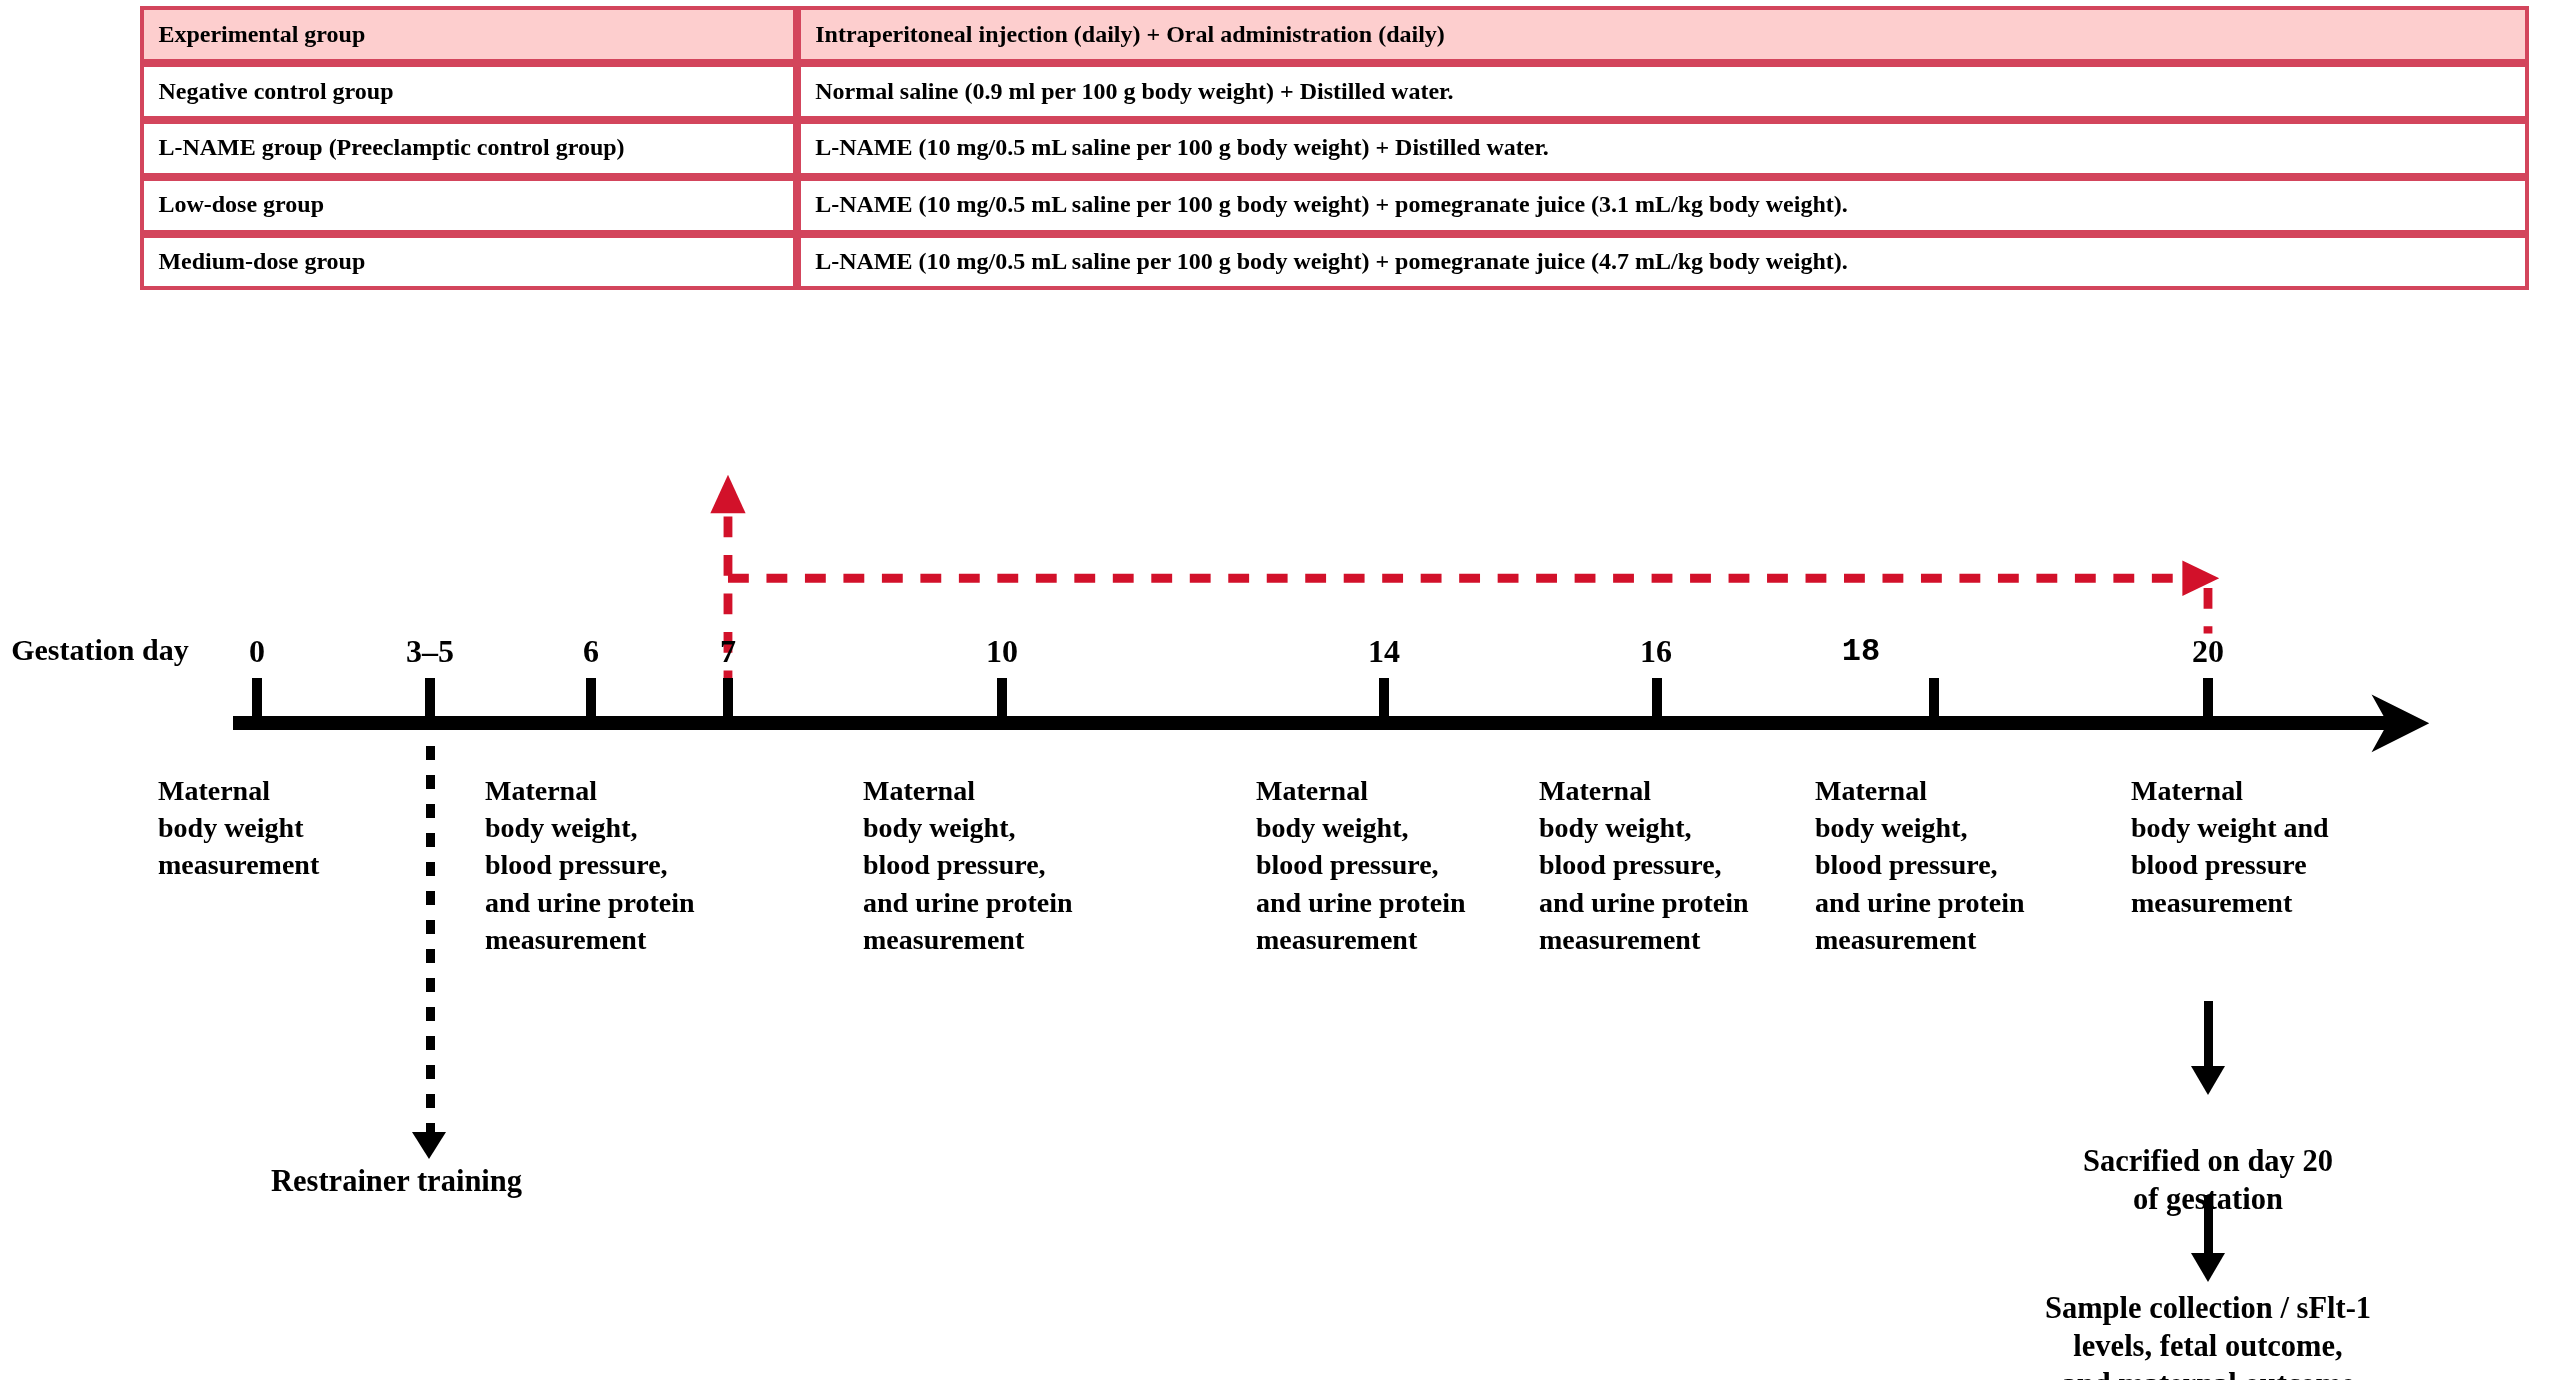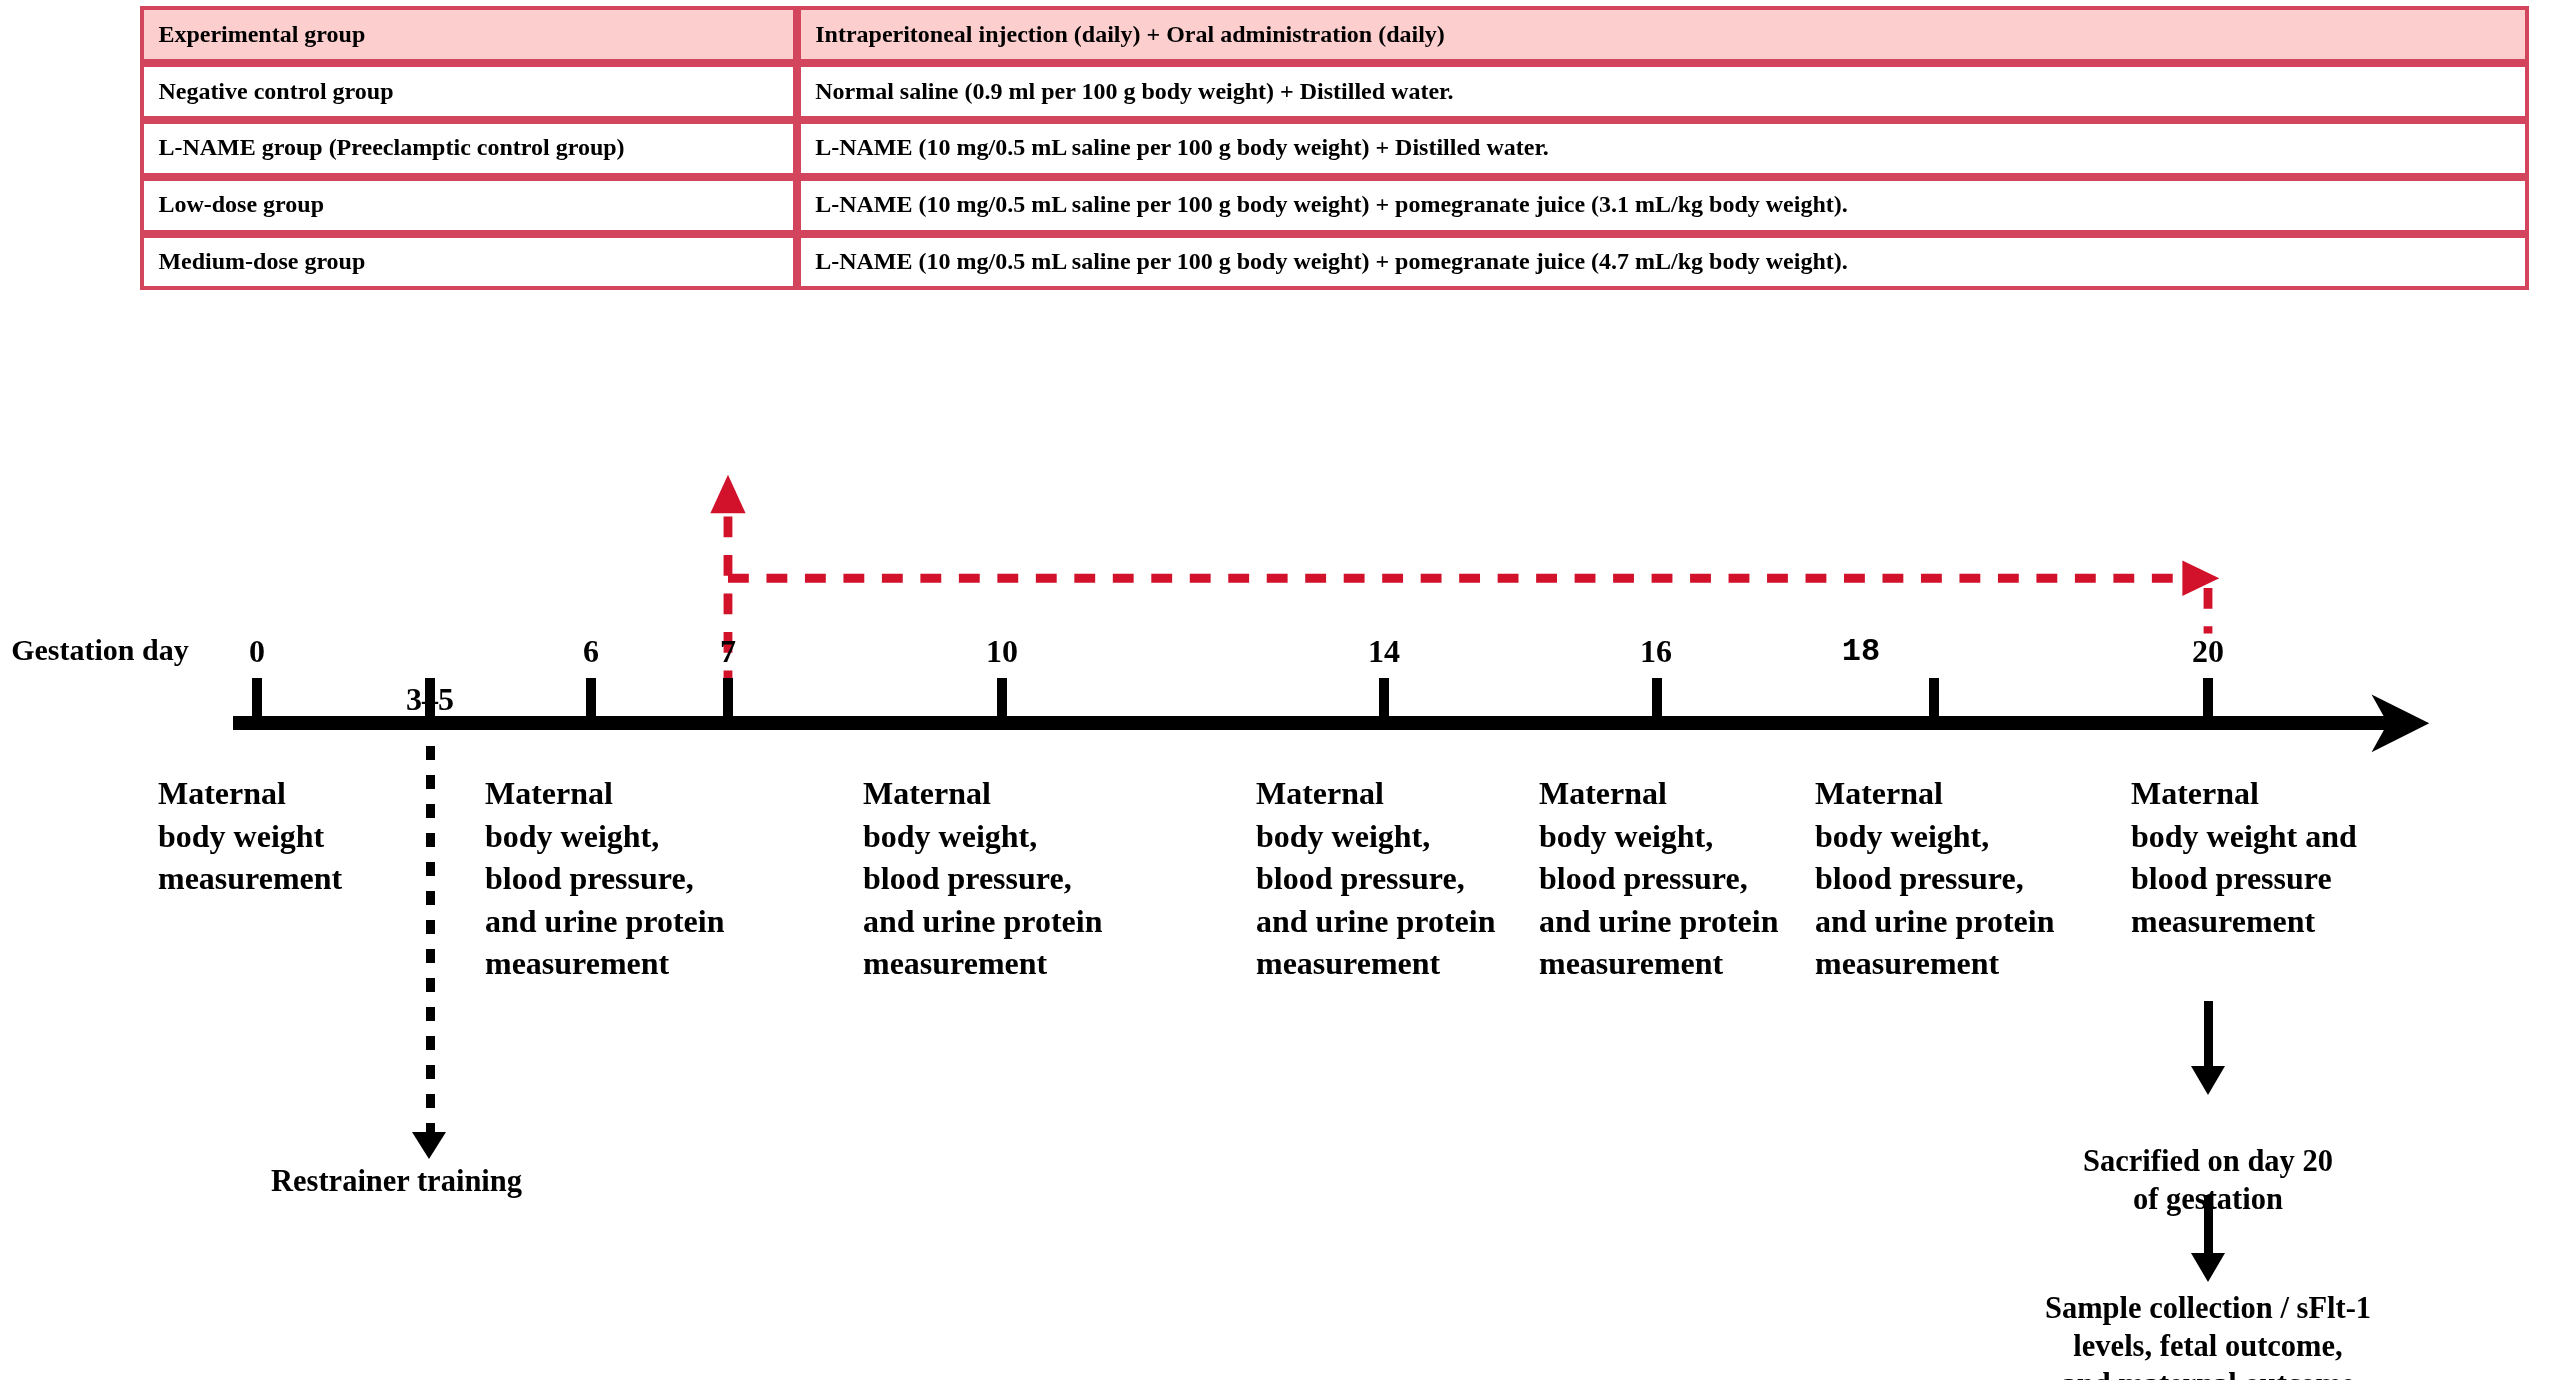--- a/index.html
+++ b/index.html
@@ -25,21 +25,21 @@
 
   
   #timeline-axis{position:absolute;left:233px;top:716px;width:2157px;height:14.4px;
                  background:#000;}
   .tick{position:absolute;width:10.4px;height:42px;background:#000;top:678px;}
   .tick-label{position:absolute;font-weight:bold;font-size:32px;top:633px;
               transform:translateX(-50%);white-space:nowrap;}
   #gestation-day-label{position:absolute;left:11.2px;top:633px;font-weight:bold;
                        font-size:30px;white-space:nowrap;}
 
-  .event-block{position:absolute;top:772px;font-weight:bold;font-size:32px;
+  .event-block{position:absolute;top:772px;font-weight:bold;font-size:28px;
                line-height:1.33;white-space:pre-line;}
 
   
   #restrainer-dashed{position:absolute;left:426px;top:746px;width:8.8px;height:389px;
       background:repeating-linear-gradient(to bottom,#000 0 14.4px,transparent 14.4px 29px);}
   #restrainer-arrowhead{position:absolute;left:412px;top:1132px;width:0;height:0;
       border-left:17.6px solid transparent;border-right:17.6px solid transparent;
       border-top:27px solid #000;}
   #restrainer-label{position:absolute;left:271px;top:1164px;font-weight:bold;
       font-size:30.5px;white-space:nowrap;}
@@ -103,21 +103,21 @@
 <div class="tick" style="left:425px;"></div>
 <div class="tick" style="left:586px;"></div>
 <div class="tick" style="left:723px;"></div>
 <div class="tick" style="left:997px;"></div>
 <div class="tick" style="left:1379px;"></div>
 <div class="tick" style="left:1652px;"></div>
 <div class="tick" style="left:1929px;"></div>
 <div class="tick" style="left:2203px;"></div>
 
 <div class="tick-label" style="left:257px;">0</div>
-<div class="tick-label" style="left:430px;margin-top:48px;">3–5</div>
+<div class="tick-label" style="left:430px;">3–5</div>
 <div class="tick-label" style="left:591px;">6</div>
 <div class="tick-label" style="left:728px;">7</div>
 <div class="tick-label" style="left:1002px;">10</div>
 <div class="tick-label" style="left:1384px;">14</div>
 <div class="tick-label" style="left:1656px;">16</div>
 <div class="tick-label" style="left:1861px;font-family:Liberation Mono, monospace;">18</div>
 <div class="tick-label" style="left:2208px;">20</div>
 
 <div class="event-block" style="left:158px;">Maternal
 body weight

